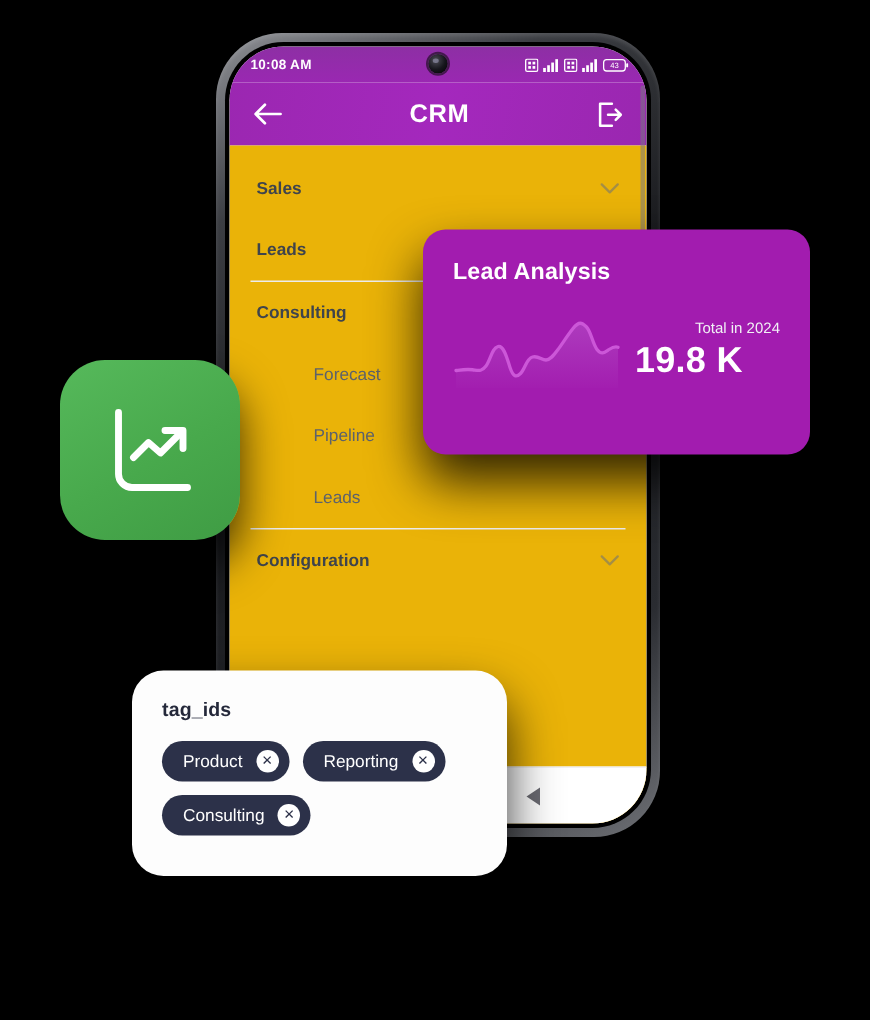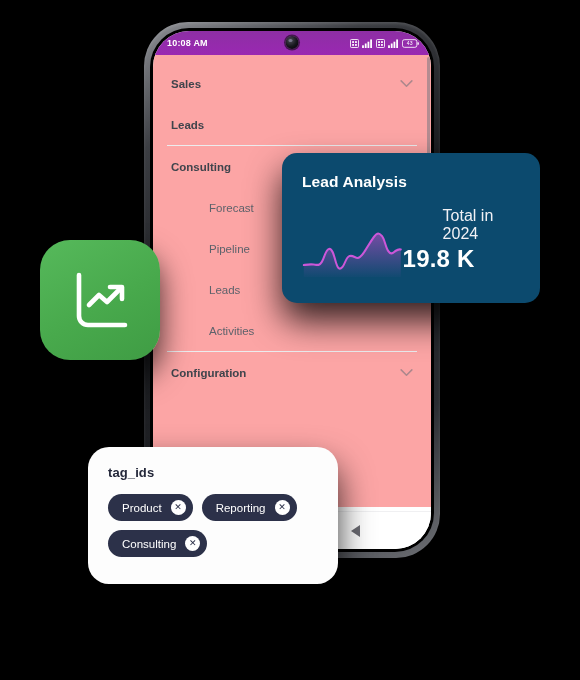--- a/index.html
+++ b/index.html
@@ -60,21 +60,21 @@
   .appbar{
     height:42px;
     background:linear-gradient(100deg,#9b27b1 0%,#a428bd 50%,#9a27b0 100%);
     display:flex; align-items:center; justify-content:space-between;
     padding:0 16px; color:#fff;
   }
   .appbar-title{ font-size:17px; font-weight:700; letter-spacing:.4px; }
   .appbar svg{ display:block; }
 
   
-  .menu{ position:relative; background:#fca5a5; height:calc(100% - 24px - 42px); }
+  .menu{ position:relative; background:#eab308; height:calc(100% - 24px - 42px); }
   .m-row{
     display:flex; align-items:center; justify-content:space-between;
     padding:0 18px; height:41px;
   }
   .m-top{ font-size:11.5px; font-weight:700; color:#3f444c; }
   .m-sub{ font-size:11.5px; font-weight:400; color:#5d626b; padding-left:38px; }
   .m-divider{ height:1px; background:#ececee; margin:0 14px; }
   .chev{ opacity:.55; }
 
   
@@ -103,29 +103,29 @@
     position:absolute; left:40px; top:240px; width:120px; height:120px;
     border-radius:30px;
     background:linear-gradient(150deg,#56b95b 0%,#48a94c 55%,#3f9c44 100%);
     box-shadow:0 16px 30px rgba(0,0,0,.75);
     display:flex; align-items:center; justify-content:center;
   }
 
   
   .lead-card{
     position:absolute; left:282px; top:153px; width:258px; height:150px;
-    border-radius:15px; background:#0c4a6e;
+    border-radius:15px; background:#a21caf;
     box-shadow:0 18px 34px rgba(0,0,0,.8);
     padding:20px 20px 0 20px; color:#fff; overflow:hidden;
   }
   .lead-title{ font-size:15.5px; font-weight:700; letter-spacing:.1px; }
   .lead-body{ display:flex; align-items:flex-end; justify-content:space-between; margin-top:16px; }
   .spark{ width:112px; height:52px; }
   .lead-right{ text-align:left; padding-bottom:4px; }
-  .lead-sub{ font-size:16px; font-weight:400; color:#f1f1f5; margin-bottom:2px;margin-left:40px; }
+  .lead-sub{ font-size:10px; font-weight:400; color:#f1f1f5; margin-bottom:2px;margin-left:40px; }
   .lead-val{ font-size:24px; font-weight:700; letter-spacing:.2px; }
 
   
   .tag-card{
     position:absolute; left:88px; top:447px; width:250px; height:137px;
     border-radius:21px; background:#fdfdfd;
     box-shadow:0 18px 34px rgba(0,0,0,.78);
     padding:18px 20px;
   }
   .tag-label{ font-size:13px; font-weight:700; color:#24283a; letter-spacing:.1px; }
@@ -182,20 +182,30 @@
               <rect x="9" y="0.5" width="2" height="9.5" fill="#fff"></rect>
             </svg>
             <svg width="17" height="9" viewBox="0 0 20 10">
               <rect x="0.5" y="0.5" width="17" height="9" rx="2.4" fill="none" stroke="#fff" stroke-width="1"></rect>
               <rect x="18.2" y="3.4" width="1.6" height="3.2" rx="0.7" fill="#fff"></rect>
               <text x="9" y="7.2" font-size="6" fill="#fff" text-anchor="middle" font-family="Liberation Sans, sans-serif">43</text>
             </svg>
           </div>
         </div>
 
+        <div class="appbar">
+          <svg width="19" height="16" viewBox="0 0 20 16">
+            <path d="M8 1.5 L1.5 8 L8 14.5 M1.8 8 H19" fill="none" stroke="#fff" stroke-width="1.9" stroke-linecap="round" stroke-linejoin="round"></path>
+          </svg>
+          <span class="appbar-title">CRM</span>
+          <svg width="17" height="17" viewBox="0 0 18 18">
+            <path d="M10.5 1.2 H2.2 V16.8 H10.5" fill="none" stroke="#fff" stroke-width="1.8" stroke-linecap="round" stroke-linejoin="round"></path>
+            <path d="M7.8 9 H16.6 M13.2 5.4 L16.8 9 L13.2 12.6" fill="none" stroke="#fff" stroke-width="1.8" stroke-linecap="round" stroke-linejoin="round"></path>
+          </svg>
+        </div>
 
         <div class="menu">
           <div style="height:8px"></div>
 
           <div class="m-row">
             <span class="m-top">Sales</span>
             <svg class="chev" width="13" height="8" viewBox="0 0 14 9">
               <path d="M1 1 L7 7 L13 1" fill="none" stroke="#6b7078" stroke-width="1.7" stroke-linecap="round" stroke-linejoin="round"></path>
             </svg>
           </div>
@@ -215,23 +225,20 @@
           </div>
 
           <div class="m-row">
             <span class="m-sub">Pipeline</span>
           </div>
 
           <div class="m-row">
             <span class="m-sub">Leads</span>
           </div>
 
-          <div class="m-row">
-            <span class="m-sub">Activities</span>
-          </div>
 
           <div class="m-divider"></div>
 
           <div class="m-row">
             <span class="m-top">Configuration</span>
             <svg class="chev" width="13" height="8" viewBox="0 0 14 9">
               <path d="M1 1 L7 7 L13 1" fill="none" stroke="#6b7078" stroke-width="1.7" stroke-linecap="round" stroke-linejoin="round"></path>
             </svg>
           </div>
         </div>

